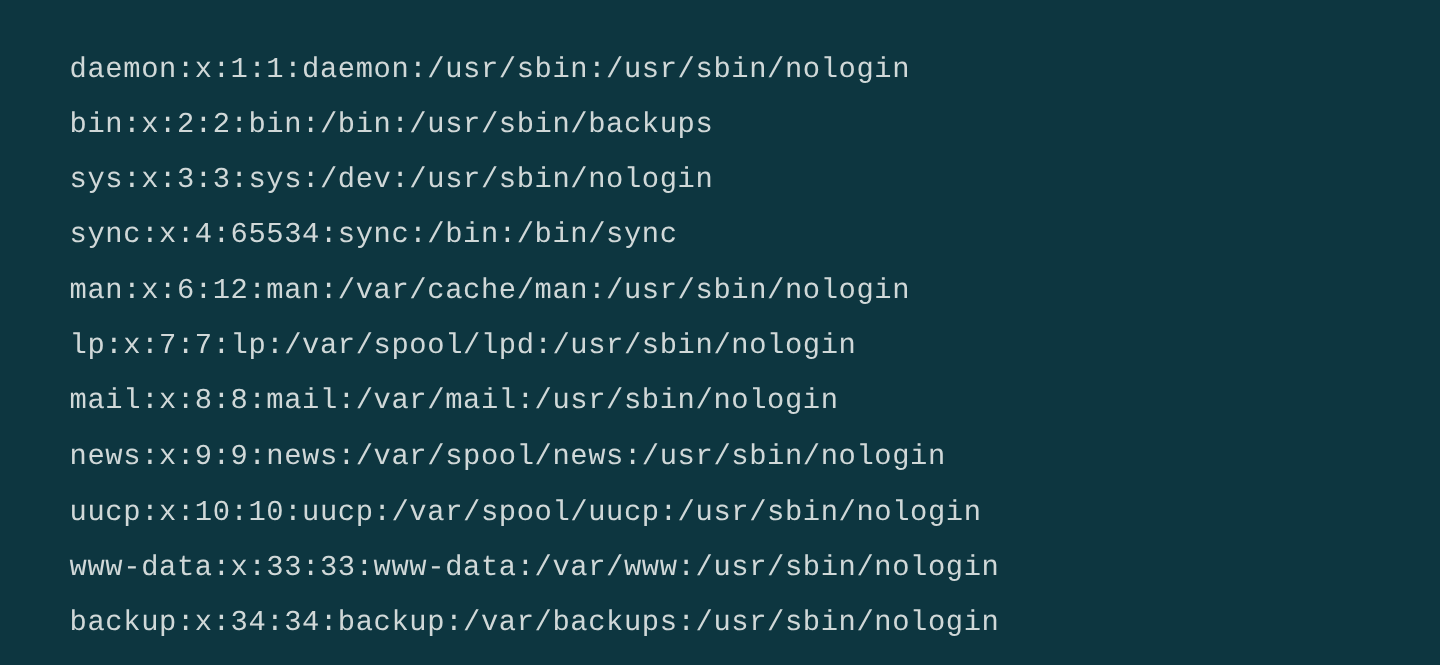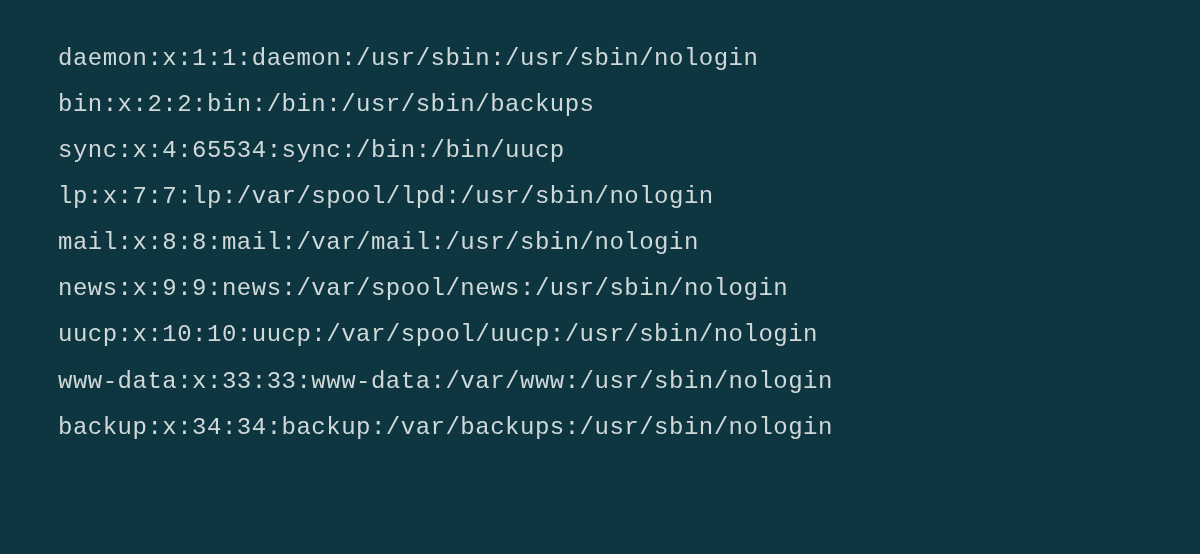--- a/index.html
+++ b/index.html
@@ -23,20 +23,22 @@
       white-space: pre;
       font-weight: normal;
     }
   </style>
 </head>
 <body>
 
 <div>
   <div class="line">daemon:x:1:1:daemon:/usr/sbin:/usr/sbin/nologin</div>
   <div class="line">bin:x:2:2:bin:/bin:/usr/sbin/backups</div>
-  <div class="line">sync:x:4:65534:sync:/bin:/bin/uucp</div>
+  <div class="line">sys:x:3:3:sys:/dev:/usr/sbin/nologin</div>
+  <div class="line">sync:x:4:65534:sync:/bin:/bin/sync</div>
+  <div class="line">man:x:6:12:man:/var/cache/man:/usr/sbin/nologin</div>
   <div class="line">lp:x:7:7:lp:/var/spool/lpd:/usr/sbin/nologin</div>
   <div class="line">mail:x:8:8:mail:/var/mail:/usr/sbin/nologin</div>
   <div class="line">news:x:9:9:news:/var/spool/news:/usr/sbin/nologin</div>
   <div class="line">uucp:x:10:10:uucp:/var/spool/uucp:/usr/sbin/nologin</div>
   <div class="line">www-data:x:33:33:www-data:/var/www:/usr/sbin/nologin</div>
   <div class="line">backup:x:34:34:backup:/var/backups:/usr/sbin/nologin</div>
 </div>
 
 </body></html>

